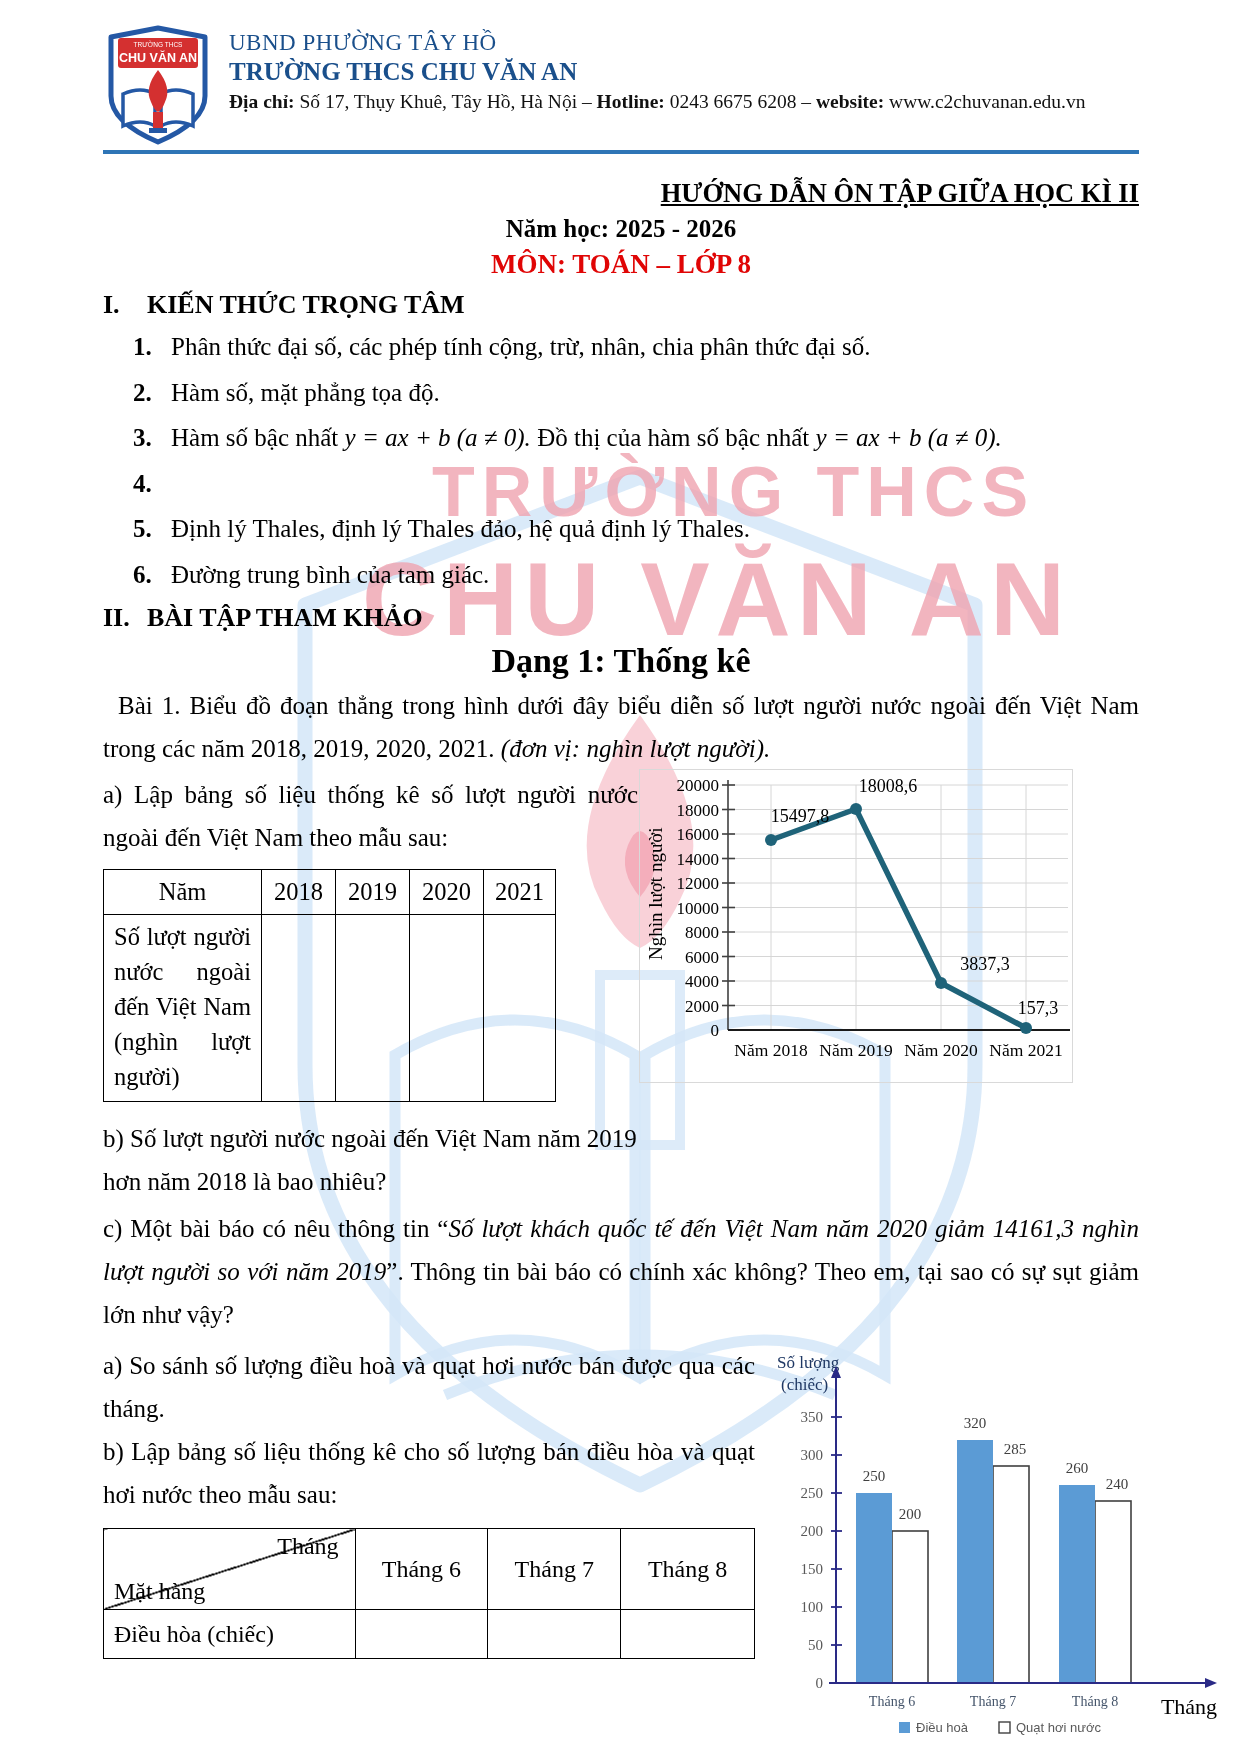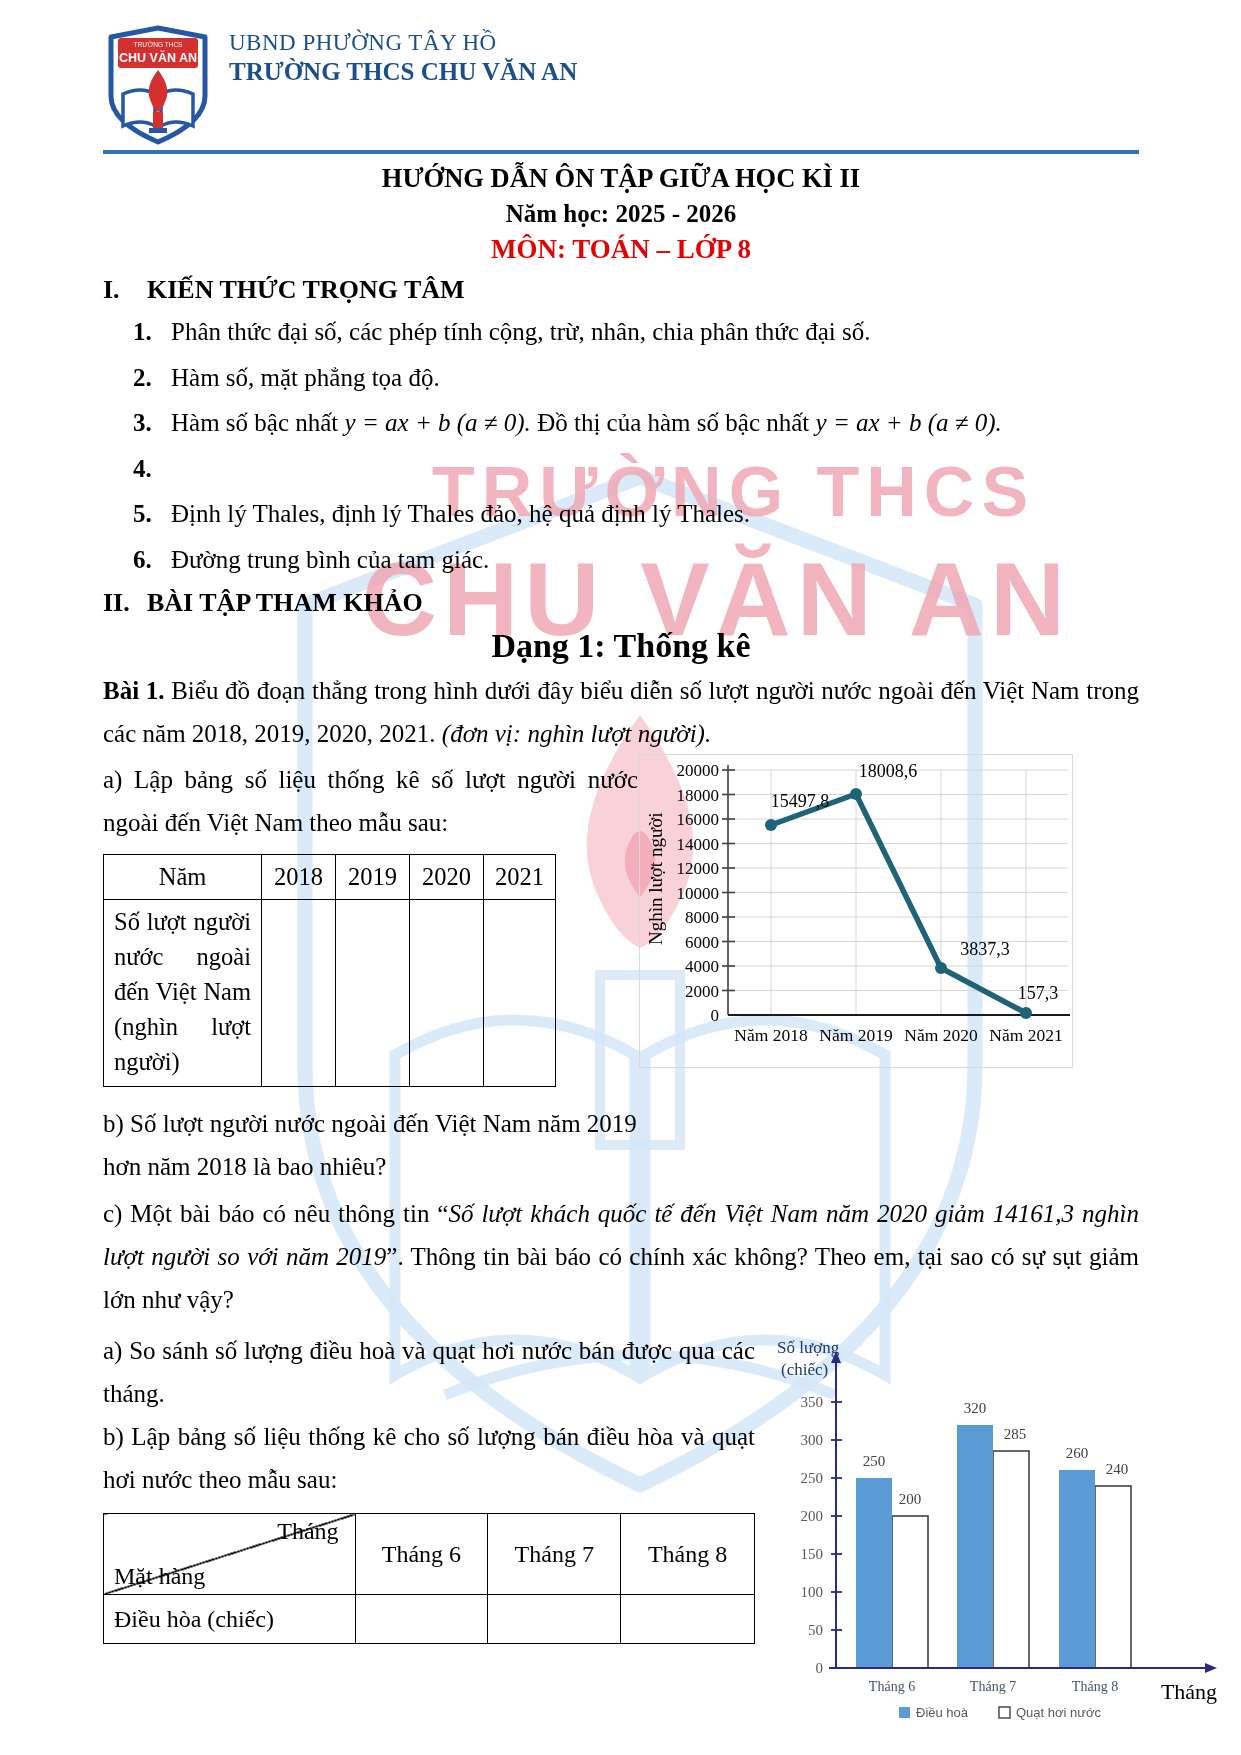--- a/index.html
+++ b/index.html
@@ -13,34 +13,34 @@
   .content{position:absolute;left:103px;top:24px;width:1036px;z-index:1;}
 
   .hdr{display:flex;align-items:flex-start;}
   .hdr-text{margin-left:16px;padding-top:6px;}
   .h-org{font-size:23px;color:#1a4f8b;letter-spacing:.5px;}
   .h-school{font-size:25px;font-weight:bold;color:#1a4f8b;margin-top:2px;}
   .h-addr{font-size:19.5px;margin-top:5px;color:#111;}
   .h-addr b{font-weight:bold;}
   .rule{height:4px;background:#2e75b6;margin-top:4px;}
 
-  .t1{text-align:center;font-weight:bold;font-size:26.5px;margin-top:9px;}
+  .t1{text-align:right;font-weight:bold;font-size:26.5px;margin-top:24px;text-decoration:underline;}
   .t2{text-align:center;font-weight:bold;font-size:25px;margin-top:6px;}
   .t3{text-align:center;font-weight:bold;font-size:27px;margin-top:6px;color:#e00505;}
 
   .sec-head{font-size:26px;font-weight:bold;margin-top:10px;display:flex;}
   .sec-head .sn{width:44px;flex:none;}
   .kt-item{display:flex;font-size:25px;margin:8px 0 0 30px;line-height:1.5;}
   .kt-item .num{font-weight:bold;width:38px;flex:none;}
   .mathi{font-style:italic;}
 
   .dang{text-align:center;font-weight:bold;font-size:34px;margin-top:9px;}
 
   .para{font-size:25px;line-height:1.72;text-align:justify;}
-  .blabel{font-weight:bold;}
+  .blabel{font-weight:normal;margin-left:15px;}
   .em{font-style:italic;}
 
   .bai1-row{position:relative;margin-top:3px;min-height:330px;}
   .bai1-left{width:535px;}
   table{border-collapse:collapse;}
   .tbl{margin-top:10px;font-size:24.5px;}
   .tbl td{border:1.7px solid #000;}
   .t1head td{text-align:center;height:42px;}
   .t1lab{padding:4px 10px 6px 10px;text-align:justify;line-height:1.43;vertical-align:top;}
   .chart-box1{position:absolute;left:536px;top:-4px;border:1.5px solid #d9d9d9;background:transparent;}
@@ -92,20 +92,21 @@
         <text x="55" y="38" text-anchor="middle" font-size="12.5" font-weight="bold" fill="#ffffff" class="sans">CHU VĂN AN</text>
         <path d="M20,70 Q38,62 52,70 L52,102 Q38,94 20,102 Z" fill="#fff" stroke="#2458a5" stroke-width="3.5"></path>
         <path d="M90,70 Q72,62 58,70 L58,102 Q72,94 90,102 Z" fill="#fff" stroke="#2458a5" stroke-width="3.5"></path>
         <path d="M55,46 q14,18 7,32 q-3,8 -7,10 q-4,-2 -7,-10 q-7,-14 7,-32 Z" fill="#d43030"></path>
         <rect x="50" y="88" width="10" height="18" fill="#d43030"></rect>
         <rect x="46" y="104" width="18" height="5" fill="#2458a5"></rect>
       </svg>
       <div class="hdr-text">
         <div class="h-org">UBND PHƯỜNG TÂY HỒ</div>
         <div class="h-school">TRƯỜNG THCS CHU VĂN AN</div>
+        <div class="h-addr"><b>Địa chỉ:</b><span> Số 17, Thụy Khuê, Tây Hồ, Hà Nội – </span><b>Hotline:</b><span> 0243 6675 6208 – </span><b>website:</b><span> www.c2chuvanan.edu.vn</span></div>
       </div>
     </div>
     <div class="rule"></div>
 
     <div class="t1">HƯỚNG DẪN ÔN TẬP GIỮA HỌC KÌ II</div>
     <div class="t2">Năm học: 2025 - 2026</div>
     <div class="t3">MÔN: TOÁN – LỚP 8</div>
 
     <div class="sec-head">
       <span class="sn">I.</span>

